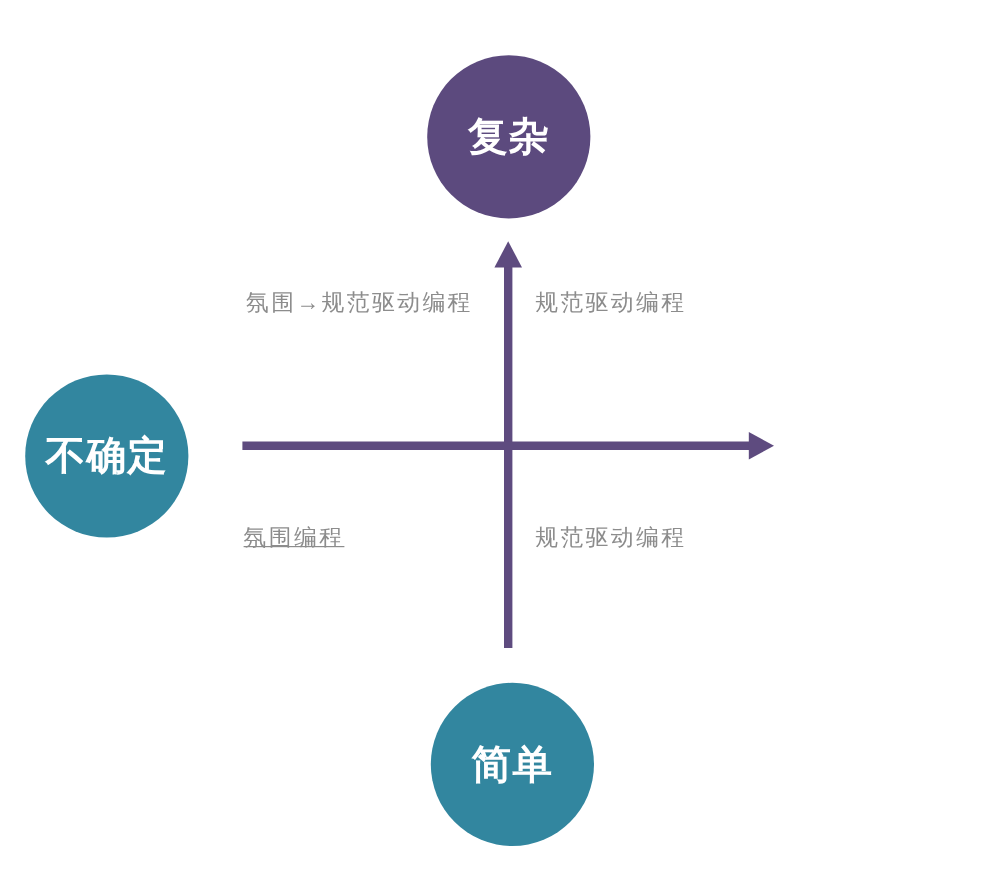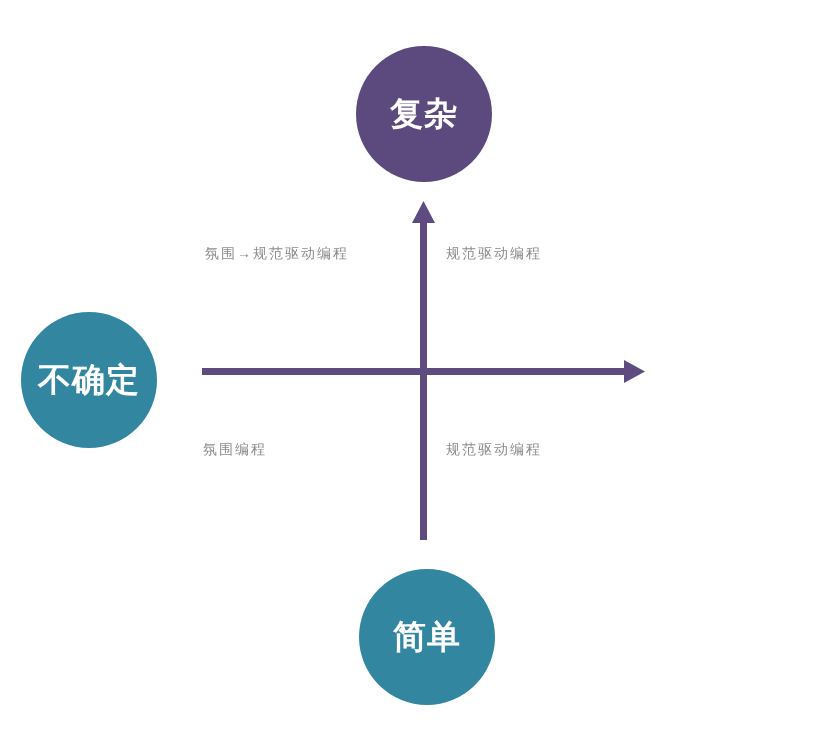--- a/index.html
+++ b/index.html
@@ -30,21 +30,21 @@
     font-weight: bold;
     letter-spacing: 1px;
     white-space: nowrap;
   }
   .node-top    { left: 356px; top: 46px;  }
   .node-left   { left: 21px;  top: 312px; }
   .node-right  { left: 674px; top: 303px; }
   .node-bottom { left: 359px; top: 569px; }
   .quadrant-label {
     position: absolute;
-    font-size: 14px;
+    font-size: 19px;
     letter-spacing: 2px;
     line-height: 26px;
     white-space: nowrap;
   }
   .q-top-left     { left: 205px; top: 240px; }
   .q-top-right    { left: 446px; top: 240px; }
   .q-bottom-left  { left: 203px; top: 436px; }
   .q-bottom-right { left: 446px; top: 436px; }
 </style>
 </head>
@@ -69,17 +69,17 @@
 
 
   <div class="node node-bottom" style="background-color: rgb(50, 134, 159); color: rgb(255, 255, 255);">
     <span>简单</span>
   </div>
 
   <div class="quadrant-label q-top-left" style="color: rgb(140, 140, 140);">氛围→规范驱动编程</div>
 
   <div class="quadrant-label q-top-right" style="color: rgb(140, 140, 140);">规范驱动编程</div>
 
-  <div class="quadrant-label q-bottom-left" style="color: rgb(140, 140, 140);">氛围编程</div>
+  <div class="quadrant-label q-bottom-left" style="color: rgb(140, 140, 140); text-decoration: underline;">氛围编程</div>
 
   <div class="quadrant-label q-bottom-right" style="color: rgb(140, 140, 140);">规范驱动编程</div>
 
 </div>
 
 </body></html>

